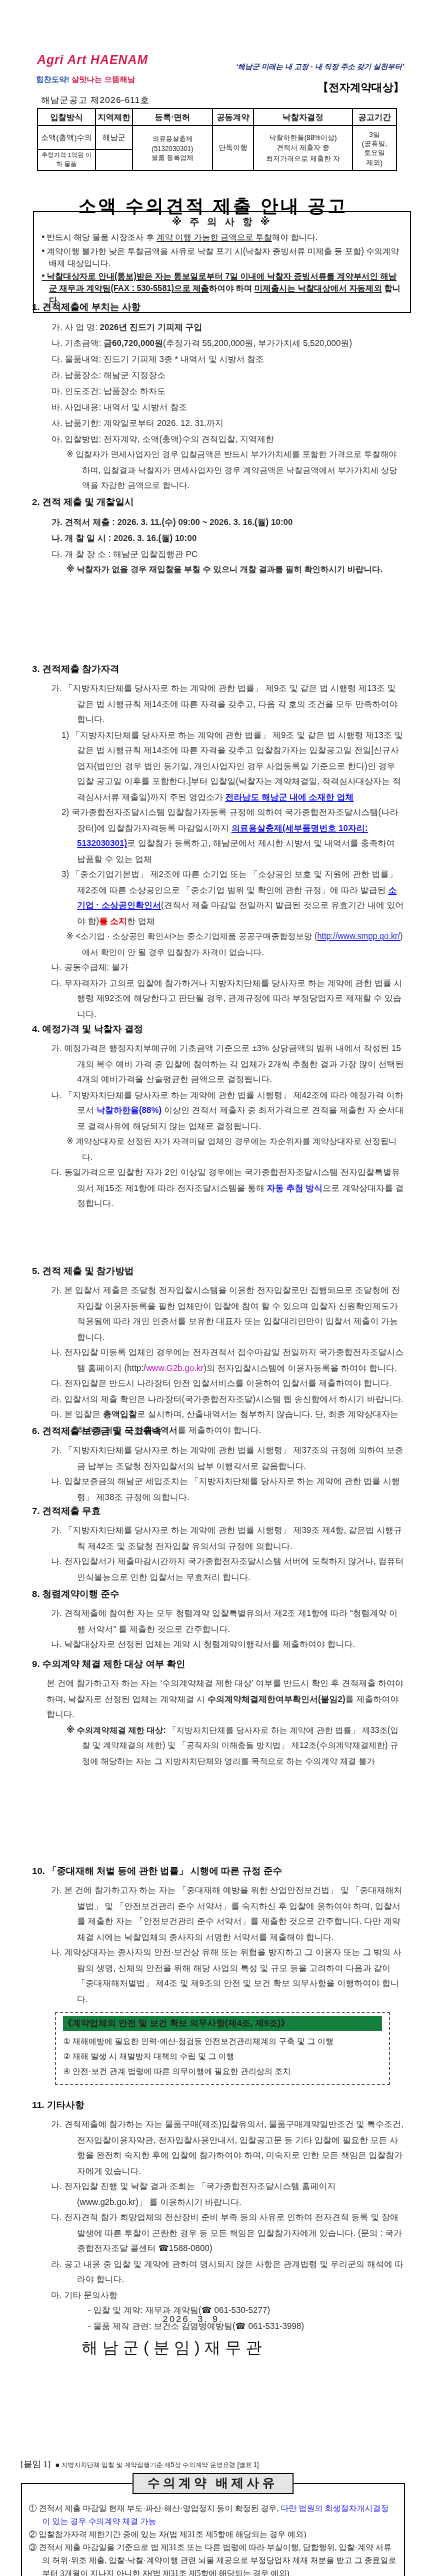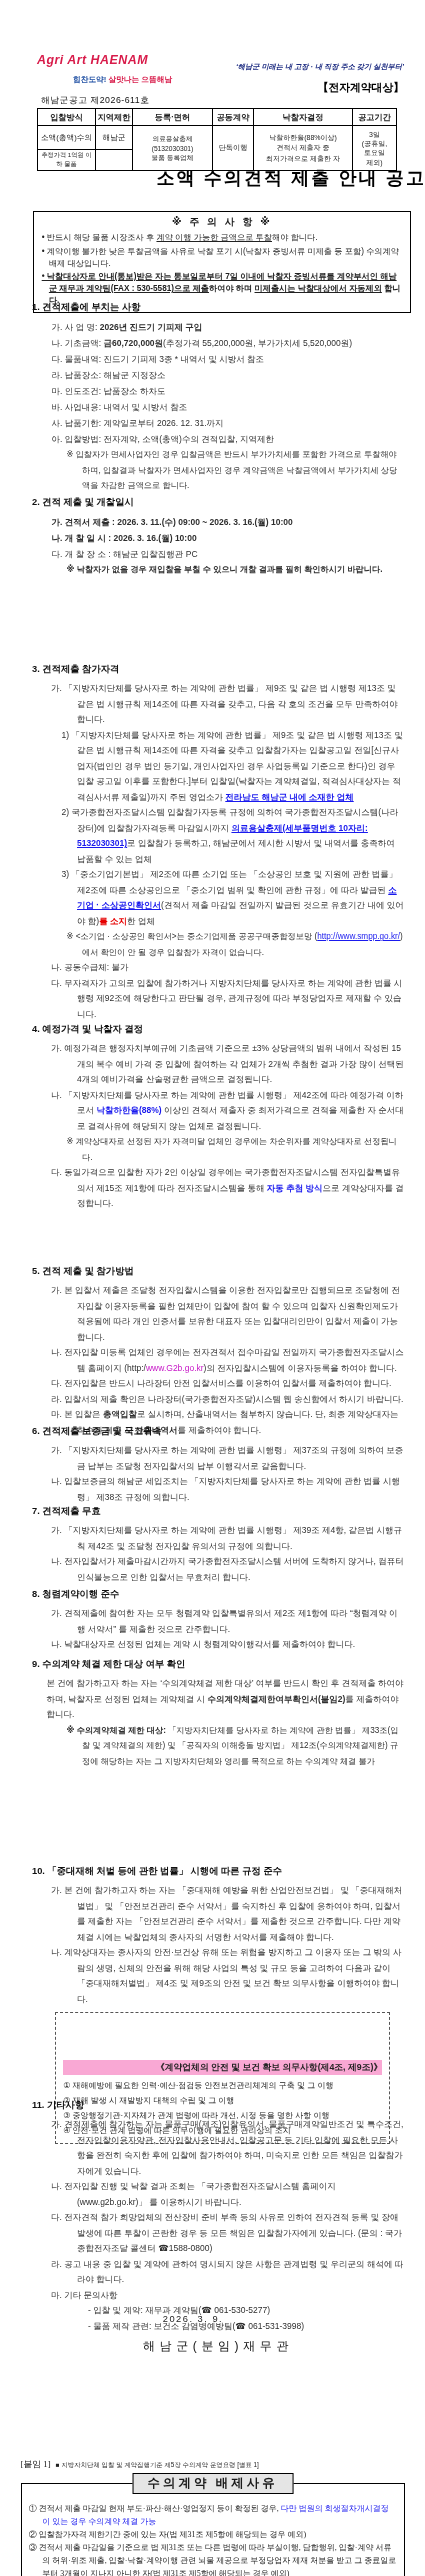--- a/index.html
+++ b/index.html
@@ -42,44 +42,44 @@
   
   .sec{position:absolute;left:32px;width:373px;}
   .sec .st{font-size:9.3px;font-weight:bold;color:#111;margin-bottom:5.2px;}
   .sec .itm {font-size:8.5px;line-height:15.5px;color:#2e2e2e;padding-left:45px;text-indent:-26px;}
   .sec .itm2{font-size:8.5px;line-height:15.5px;color:#2e2e2e;padding-left:45px;text-indent:-15.5px;}
   .sec .itm3{font-size:8.2px;line-height:15.5px;color:#2e2e2e;padding-left:50px;text-indent:-15.5px;}
   .sec .kv{font-size:8.5px;line-height:16px;color:#2e2e2e;padding-left:19.6px;}
   .sec .p9{font-size:8.5px;line-height:15.5px;color:#2e2e2e;padding-left:14.4px;}
   .sec .sub{font-size:8.5px;line-height:15.5px;color:#2e2e2e;padding-left:56px;}
   .dashedbox{margin:5.2px 0 0 23px;width:319px;border:0.5px dashed #555;padding:3.1px 7.2px 5.2px;position:relative;}
-  .dashedbox .dt{text-align:right;font-size:8.8px;font-weight:bold;margin-bottom:2.1px;background:#f9a8d4;margin-top:44px;}
+  .dashedbox .dt{text-align:left;font-size:8.8px;font-weight:bold;margin-bottom:2.1px;background:#15803d;}
   .dashedbox p{font-size:8px;line-height:15px;color:#222;}
 
   .closing-date{width:386px;text-align:center;font-size:9.3px;letter-spacing:1.5px;color:#222;}
-  .signer{width:348px;text-align:center;font-size:12px;letter-spacing:4.6px;color:#111;padding-left:44px;}
+  .signer{width:348px;text-align:center;font-size:16px;letter-spacing:4.6px;color:#111;}
 
   
   .att1{left:20.6px;width:384px;}
   .att1 .lbl{font-size:8.8px;font-family:"Liberation Serif",serif;color:#111;}
   .att1 .ref{font-size:6.4px;color:#222;margin-left:5.2px;}
   .a1box{margin-top:12.4px;border:0.8px solid #000;padding:17.5px 7.2px 6.2px;position:relative;}
   .a1title{position:absolute;top:-11.3px;left:50%;transform:translateX(-50%);background:#e5e5e5;
            border:0.8px solid #000;padding:1px 14.4px;font-size:12.4px;font-weight:bold;letter-spacing:3.1px;
            font-family:"Liberation Serif","DejaVu Serif",serif;white-space:nowrap;}
   .a1box p{font-family:"Liberation Serif","DejaVu Serif",serif;font-size:8px;line-height:13px;color:#222;}
   .a1i{padding-left:13.4px;text-indent:-13.4px;}
 </style>
 </head>
 <body>
 
 <div class="page">
 
   <div class="abs logo1" style="top:53px;left:37px;">Agri Art HAENAM</div>
-  <div class="abs logo2" style="top:75px;left:36px;margin-left:37px;">
+  <div class="abs logo2" style="top:75px;left:36px;">
     <span class="l">힘찬도약!</span><span class="r"> 살맛나는 으뜸해남</span>
   </div>
   <div class="abs slogan" style="top:62px;right:22px;">‘해남군 미래는 내 고장 · 내 직장 주소 갖기 실천부터’</div>
   <div class="abs badge" style="top:81px;right:22px;">【전자계약대상】</div>
   <div class="abs notice-no" style="top:95px;left:41px;">해남군공고 제2026-611호</div>
 
   <table class="toptab abs" style="top:108px;left:37px;">
     <colgroup>
         <col style="width:58px">
         <col style="width:37px">
@@ -112,21 +112,21 @@
 토요일
 제외)</td>
     </tr>
     <tr>
       <td class="tt-c1b" style="height:18.5px">추정가격 1억원 이하 물품</td>
       <td></td>
     </tr>
   </tbody>
     </table>
 
-  <div class="abs doc-title" style="top:166px;left:0;text-align:right;">소액 수의견적 제출 안내 공고</div>
+  <div class="abs doc-title" style="top:194px;left:0;">소액 수의견적 제출 안내 공고</div>
 
   <div class="abs caution" style="top:211px;">
     <div class="ct">※ 주 의 사 항 ※</div>
     <p><span>• 반드시 해당 물품 시장조사 후 </span><span class="u">계약 이행 가능한 금액으로 투찰</span><span>해야 합니다.</span></p>
     <p>• 계약이행 불가한 낮은 투찰금액을 사유로 낙찰 포기 시(낙찰자 증빙서류 미제출 등 포함) 수의계약 배제 대상입니다.</p>
     <p class="redb"><span class="u">• 낙찰대상자로 안내(통보)받은 자는 통보일로부터 7일 이내에 낙찰자 증빙서류를 계약부서인 해남군 재무과 계약팀(FAX : 530-5581)으로 제출</span><span>하여야 하며 </span><span class="u">미제출시는 낙찰대상에서 자동제외</span><span> 합니다.</span></p>
   </div>
 
   <div class="sec" style="top:301px;">
     <p class="st">1. 견적제출에 부치는 사항</p>
@@ -202,21 +202,20 @@
   </div>
 
   <div class="sec" style="top:1865px;">
     <p class="st">10. 「중대재해 처벌 등에 관한 법률」 시행에 따른 규정 준수</p>
     <p class="itm">가. 본 건에 참가하고자 하는 자는 「중대재해 예방을 위한 산업안전보건법」 및 「중대재해처벌법」 및 「안전보건관리 준수 서약서」를 숙지하신 후 입찰에 응하여야 하며, 입찰서를 제출한 자는 「안전보건관리 준수 서약서」를 제출한 것으로 간주합니다. 다만 계약 체결 시에는 낙찰업체의 종사자의 서명한 서약서를 제출해야 합니다.</p>
     <p class="itm">나. 계약상대자는 종사자의 안전·보건상 유해 또는 위험을 방지하고 그 이용자 또는 그 밖의 사람의 생명, 신체의 안전을 위해 해당 사업의 특성 및 규모 등을 고려하여 다음과 같이 「중대재해처벌법」 제4조 및 제9조의 안전 및 보건 확보 의무사항을 이행하여야 합니다.</p>
     <div class="dashedbox">
       <p class="dt">《계약업체의 안전 및 보건 확보 의무사항(제4조, 제9조)》</p>
       <p>① 재해예방에 필요한 인력·예산·점검등 안전보건관리체계의 구축 및 그 이행</p>
       <p>② 재해 발생 시 재발방지 대책의 수립 및 그 이행</p>
-      <p>③ 중앙행정기관·지자체가 관계 법령에 따라 개선, 시정 등을 명한 사항 이행</p>
       <p>④ 안전·보건 관계 법령에 따른 의무이행에 필요한 관리상의 조치</p>
     </div>
   </div>
 
   <div class="sec" style="top:2089px;margin-top:10px;">
     <p class="st">11. 기타사항</p>
     <p class="itm">가. 견적제출에 참가하는 자는 물품구매(제조)입찰유의서, 물품구매계약일반조건 및 특수조건, 전자입찰이용자약관, 전자입찰사용안내서, 입찰공고문 등 기타 입찰에 필요한 모든 사항을 완전히 숙지한 후에 입찰에 참가하여야 하며, 미숙지로 인한 모든 책임은 입찰참가자에게 있습니다.</p>
     <p class="itm">나. 전자입찰 진행 및 낙찰 결과 조회는 「국가종합전자조달시스템 홈페이지(www.g2b.go.kr)」 를 이용하시기 바랍니다.</p>
     <p class="itm">다. 전자견적 참가 희망업체의 전산장비 준비 부족 등의 사유로 인하여 전자견적 등록 및 장애발생에 따른 투찰이 곤란한 경우 등 모든 책임은 입찰참가자에게 있습니다. (문의 : 국가종합전자조달 콜센터 ☎1588-0800)</p>
     <p class="itm">라. 공고 내용 중 입찰 및 계약에 관하여 명시되지 않은 사항은 관계법령 및 우리군의 해석에 따라야 합니다.</p>

